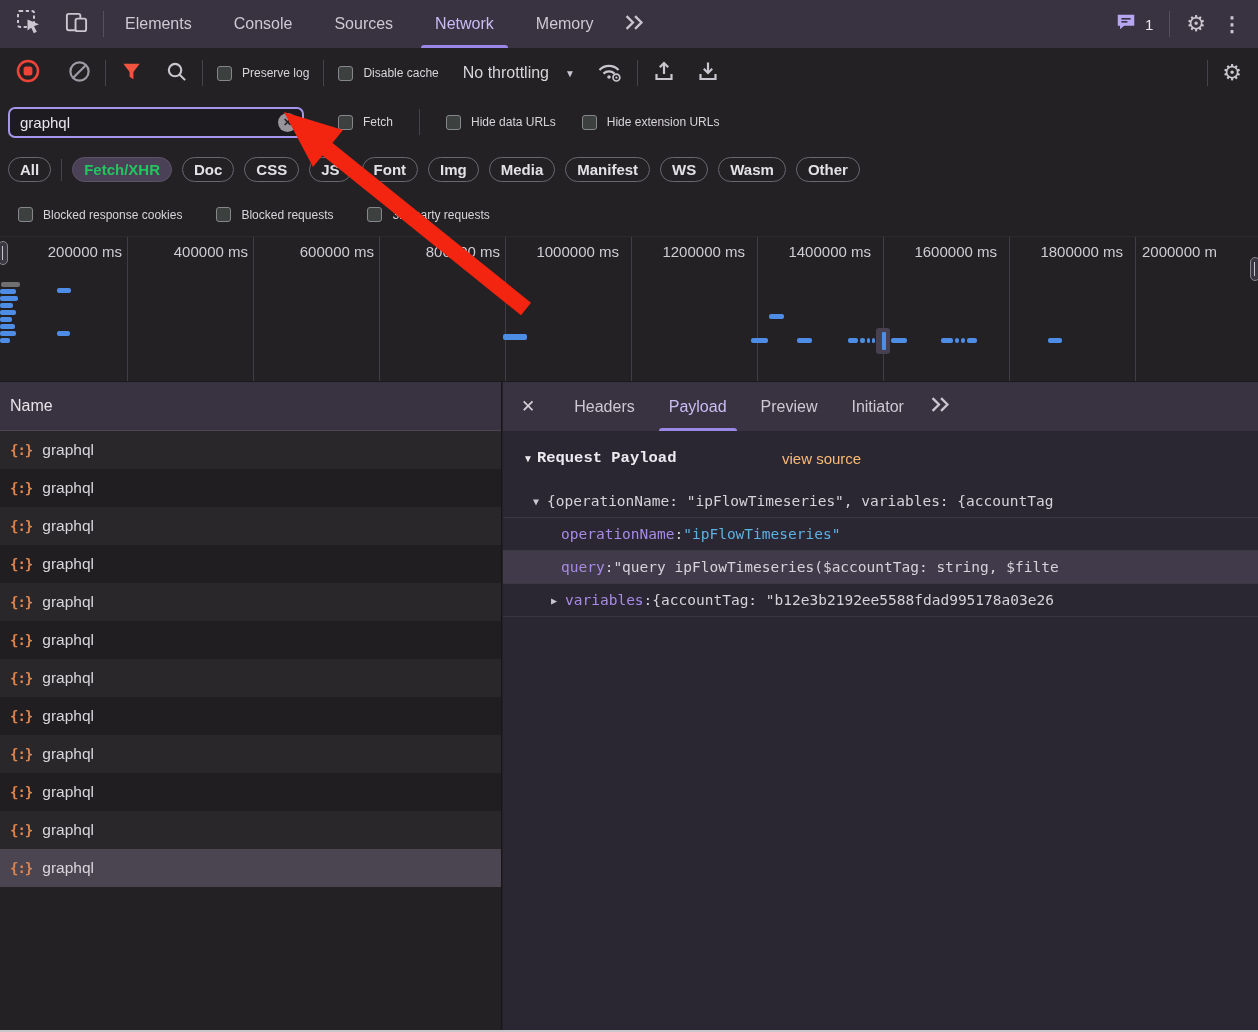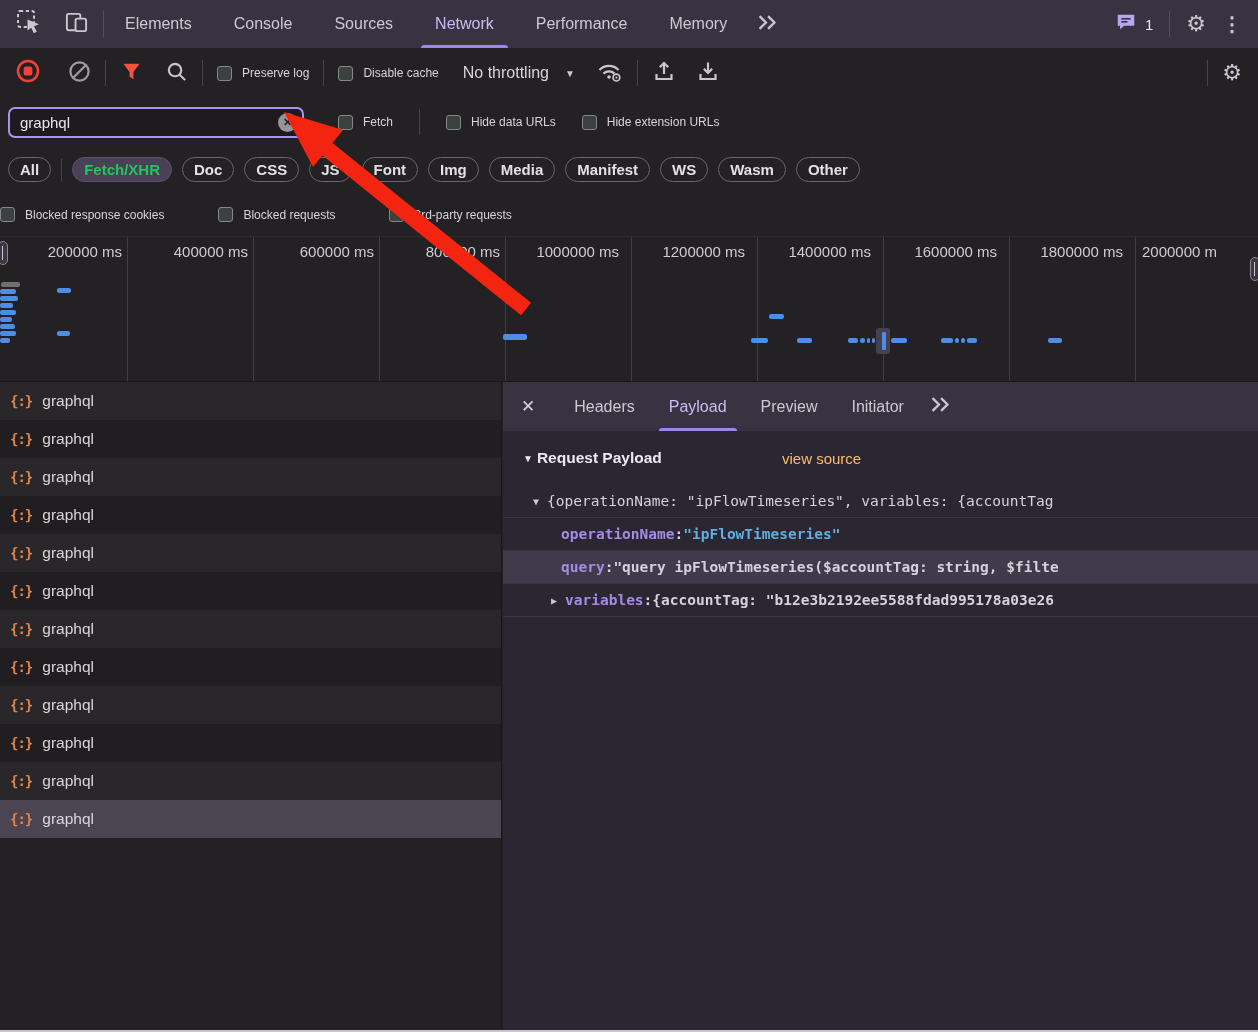--- a/index.html
+++ b/index.html
@@ -46,21 +46,21 @@
 
   
   .chiprow { position:absolute; top:146px; left:0; right:0; height:47px; background:#242124;
              display:flex; align-items:center; gap:10px; padding:0 8px; }
   .chip { border:1px solid #6a6570; border-radius:13px; padding:3px 11px; font-size:15px;
           font-weight:600; color:#e3e0e6; white-space:nowrap; }
   .chip.selected { background:#4a4157; border-color:#5b5368; color:#22c55e; }
 
   
   .advrow { position:absolute; top:193px; left:0; right:0; height:43px; background:#242124;
-            display:flex; align-items:center; gap:54px; padding:0 0; }
+            display:flex; align-items:center; gap:34px; padding:0 18px; }
 
   
   .timeline { position:absolute; top:236px; left:0; right:0; height:145px; background:#242124;
               border-top:1px solid #2e2b30; overflow:hidden; }
   .gridline { position:absolute; top:0; bottom:0; width:1px; background:#413d46; }
   .tick-label { position:absolute; top:6px; width:114px; text-align:right; font-size:15px;
                 color:#cfccd3; white-space:nowrap; overflow:hidden; }
   .wbar { position:absolute; border-radius:2px; }
   .wbar.blue { background:#4d8de5; }
   .wbar.gray { background:#707070; }
@@ -93,28 +93,28 @@
   .detail-tab { height:49px; display:flex; align-items:center; padding:0 17px; font-size:16px;
                 color:#cdc9d3; position:relative; }
   .detail-tab.selected { color:#c9bcf5; }
   .detail-tab.selected::after { content:""; position:absolute; left:7px; right:7px; bottom:0;
                 height:3px; background:#9a88e8; border-radius:3px 3px 0 0; }
   .chev-svg { margin-left:8px; }
 
   
   .payload { position:relative; }
   .pl-header { height:54px; display:flex; align-items:center; padding-left:20px; position:relative; }
-  .pl-title { font-size:15.5px; font-weight:bold; color:#ece9ef; }
+  .pl-title { font-size:15.5px; font-weight:bold; color:#ece9ef;font-family:Liberation Mono, monospace; }
   .tri { font-size:10px; color:#c9c6cf; margin-right:8px; }
   .tri.white { color:#ece9ef; margin-right:4px; }
   .view-source { position:absolute; left:279px; font-size:15px; color:#fdba74; }
   .pl-row { height:33px; display:flex; align-items:center; white-space:nowrap; overflow:hidden;
             font-family:"DejaVu Sans Mono", monospace; font-size:14.5px; color:#d5d2da; }
   .pl-row.preview { padding-left:30px; border-bottom:1px solid #3b3741; }
-  .pl-row.kv { padding-left:58px; border-bottom:1px solid #3b3741;font-weight:bold; }
+  .pl-row.kv { padding-left:58px; border-bottom:1px solid #3b3741; }
   .pl-row.kv.expand { padding-left:48px; }
   .pl-row.hl { background:#413a4a;text-align:center; }
   .key { color:#a78ae6; }
   .val-string { color:#5fb0e0; }
 
   .bottom-edge { position:absolute; left:0; right:0; bottom:0; height:2px; background:#c9c7cb; }
 
   .arrow-overlay { position:absolute; top:0; left:0; z-index:60; pointer-events:none; }
 </style>
 </head>
@@ -142,23 +142,20 @@
         <span>Elements</span>
       </div>
     <div class="top-tab">
         <span>Console</span>
       </div>
     <div class="top-tab">
         <span>Sources</span>
       </div>
     <div class="top-tab selected">
         <span>Network</span>
-      </div>
-    <div class="top-tab">
-        <span>Performance</span>
       </div>
     <div class="top-tab">
         <span>Memory</span>
       </div>
     <span class="chev-svg">
       <svg width="22" height="17" viewBox="0 0 20 16">
           <path d="M3 2 l6 6 -6 6 M11 2 l6 6 -6 6" stroke="#c9c6cf" stroke-width="2.2" fill="none"></path>
         </svg>
     </span>
     <div class="right">
@@ -344,20 +341,23 @@
       </div>
     <div class="sel-marker"></div>
     <div class="sel-tick"></div>
     <div class="ov-handle" style="left:-2px;top:4px"></div>
     <div class="ov-handle" style="right:-2px;top:20px"></div>
   </div>
 
   <div class="main">
 
     <div class="left-panel">
+      <div class="name-header">
+        <span>Name</span>
+      </div>
       <div>
         <div class="req-row">
             <span class="json-icon">{:}</span>
             <span>graphql</span>
           </div>
         <div class="req-row">
             <span class="json-icon">{:}</span>
             <span>graphql</span>
           </div>
         <div class="req-row">

